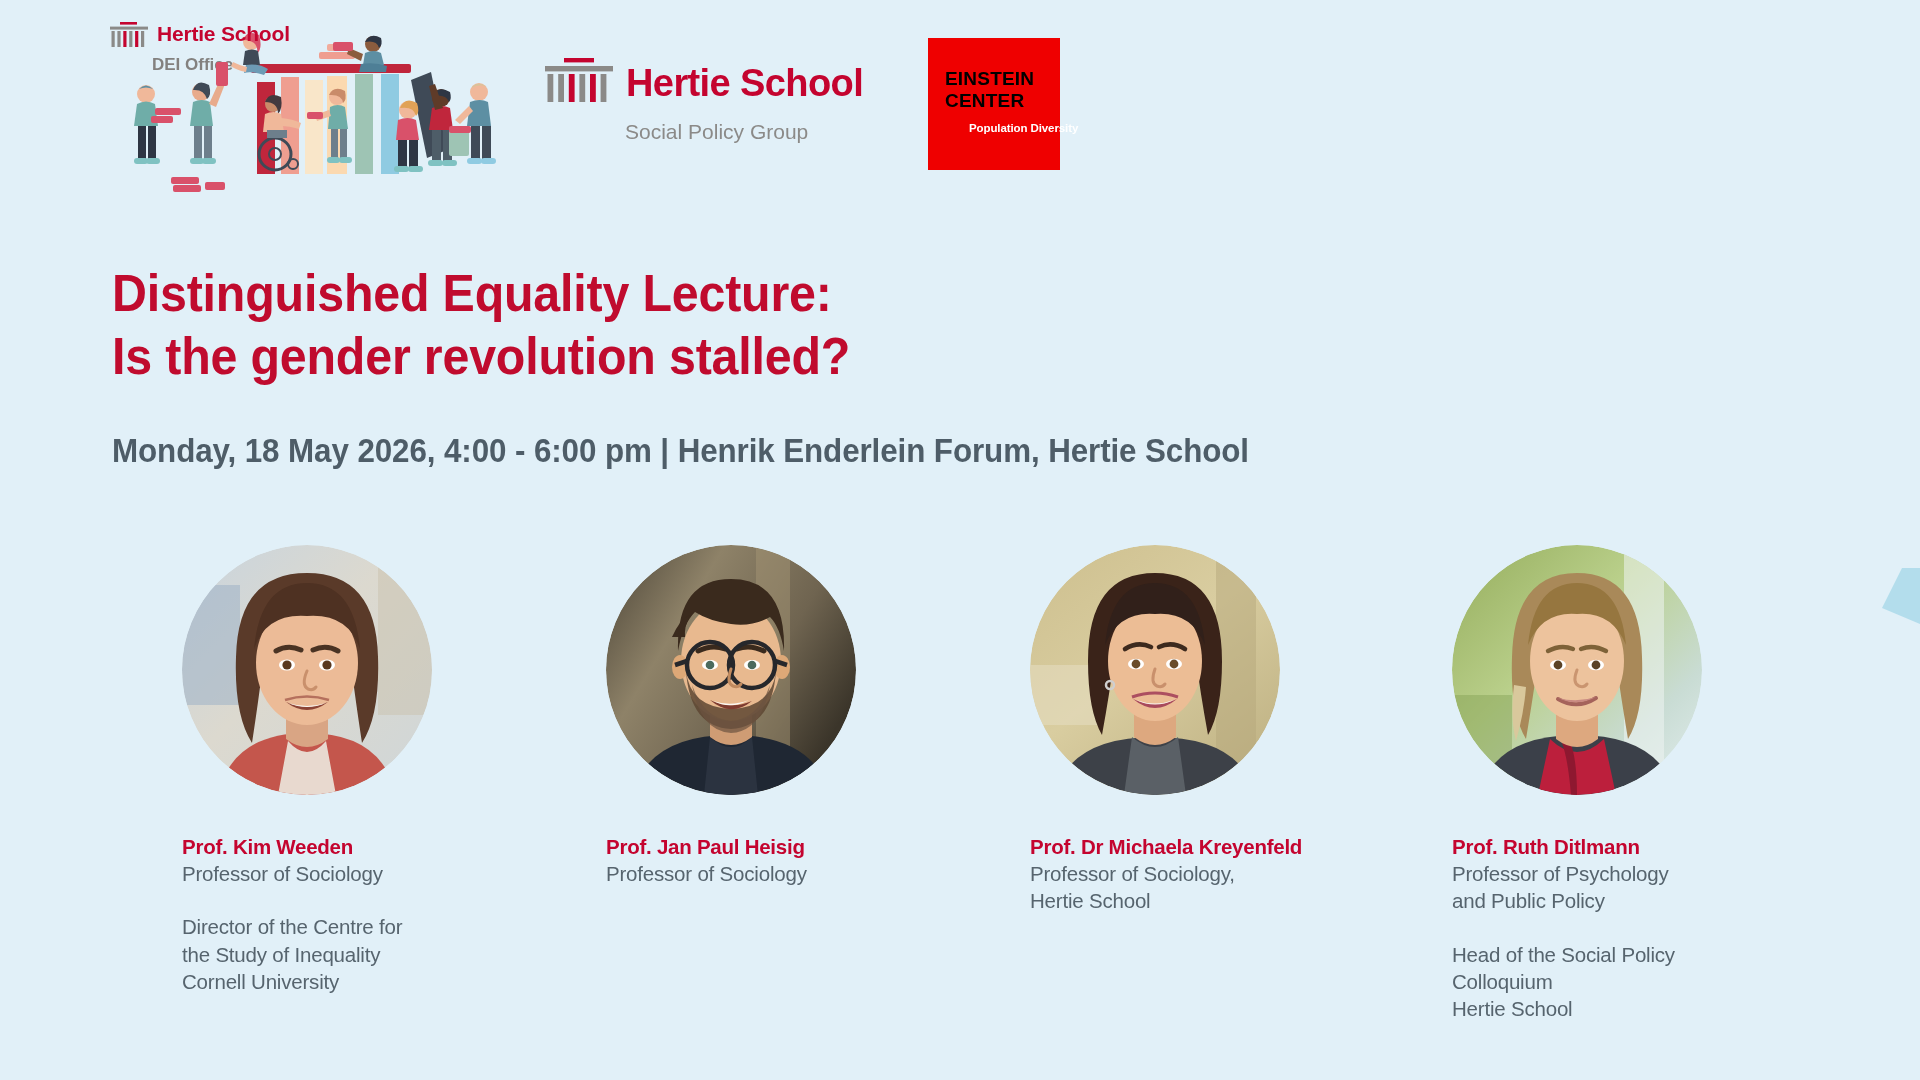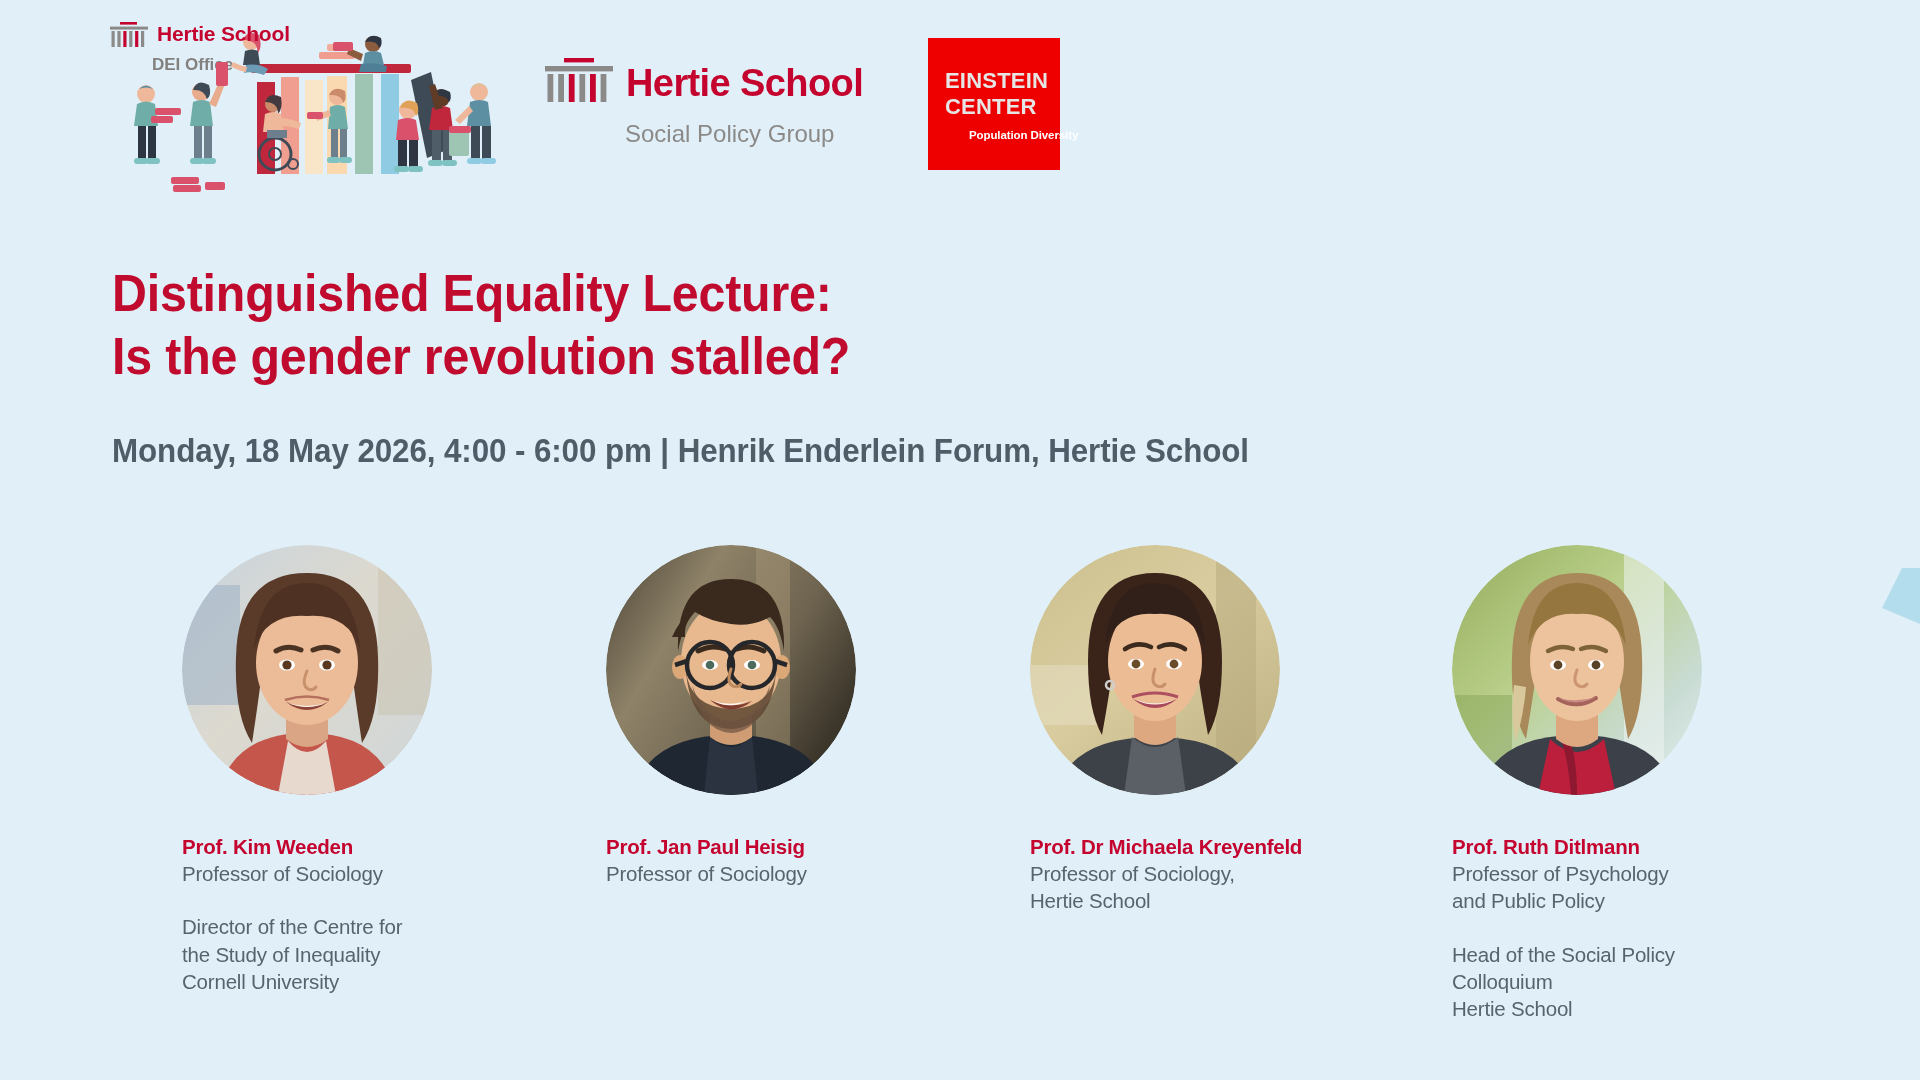--- a/index.html
+++ b/index.html
@@ -102,21 +102,21 @@
     font-family: "Liberation Sans", sans-serif;
     font-weight: bold;
     font-size: 38px;
     color: #c4042f;
     letter-spacing: -0.6px;
     line-height: 1;
     white-space: nowrap;
   }
   .hs-sub {
     font-family: "Liberation Sans", sans-serif;
-    font-size: 24px;
+    font-size: 21px;
     color: #8b8a88;
     margin-top: 12px;
     margin-left: 80px;
     white-space: nowrap;
   }
 
   
   .ec-logo {
     position: absolute;
     left: 928px;
@@ -128,22 +128,22 @@
   }
   .ec-inner {
     position: absolute;
     left: 17px;
     top: 30px;
     right: 10px;
   }
   .ec-line {
     font-family: "Liberation Sans", sans-serif;
     font-weight: bold;
-    font-size: 22px;
-    color: #e5e5e5;
+    font-size: 19px;
+    color: #000000;
     letter-spacing: 0.2px;
     line-height: 1.17;
     white-space: nowrap;
   }
   .ec-tag {
     font-family: "Liberation Sans", sans-serif;
     font-weight: bold;
     font-size: 11.5px;
     color: #ffffff;
     margin-top: 10px;

